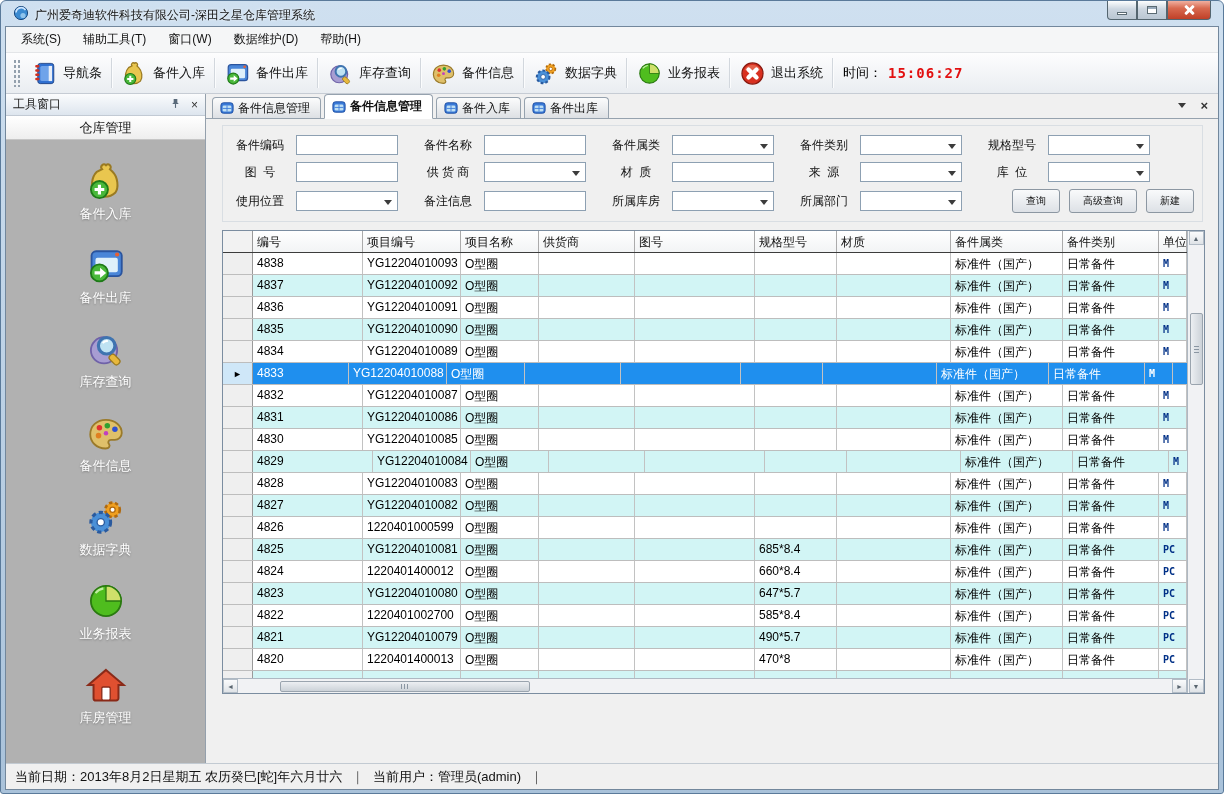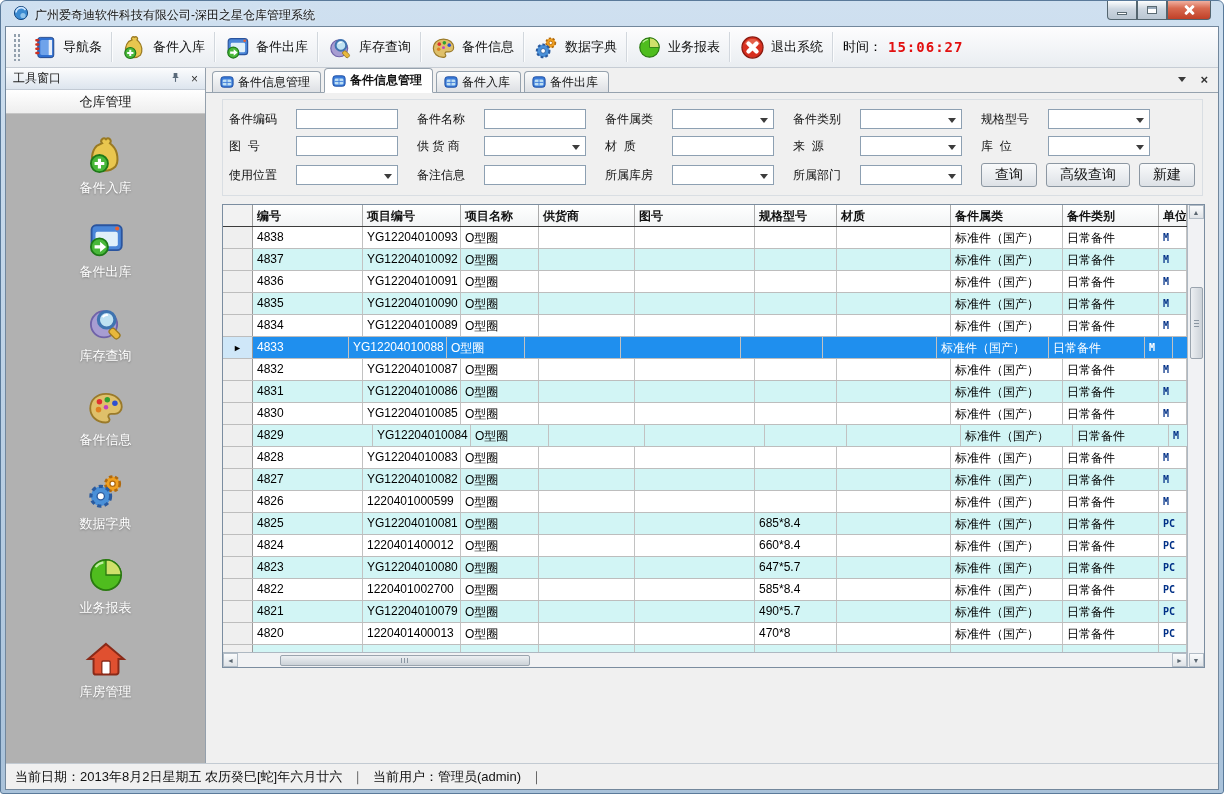--- a/index.html
+++ b/index.html
@@ -50,32 +50,32 @@
     border:1px solid #96a2ae; border-bottom:none; border-radius:4px 4px 0 0; background:linear-gradient(#fbfcfc,#dde0e4); cursor:pointer; white-space:nowrap; }
   .tab.active { background:#fff; font-weight:bold; height:25px; position:relative; top:1px; z-index:2; border-bottom:1px solid #fff; }
   .ts-controls { position:absolute; right:10px; top:5px; display:flex; gap:14px; align-items:center; color:#333; }
   .ts-dd { width:0; height:0; border:4px solid transparent; border-top:5px solid #3a3a3a; margin-top:4px; cursor:pointer; }
   .ts-x { font-size:13px; font-weight:bold; cursor:pointer; line-height:1; }
   
   .panel { flex:1; background:#f0f0f0; padding:6px 0 0 16px; min-height:0; }
   .searchbox { width:981px; border:1px solid #d9dee3; background:#f0f0f0; padding:9px 6px 8px 6px; display:flex; flex-direction:column; gap:7px; }
   .f-row { display:flex; align-items:center; }
   .f-cell { display:flex; align-items:center; width:188px; flex:none; }
-  .f-label { width:62px; text-align:left; font-size:12px; color:#111; margin-right:5px; white-space:pre; }
+  .f-label { width:62px; text-align:center; font-size:12px; color:#111; margin-right:5px; white-space:pre; }
   .f-input { width:102px; height:20px; border:1px solid #8da0b2; background:#fff; font-size:12px; padding:0 3px; }
   .combo { width:102px; height:20px; border:1px solid #8da0b2; background:#fff; position:relative; cursor:pointer; }
   .combo .dd { position:absolute; right:5px; top:8px; width:0; height:0; border:4px solid transparent; border-top:5px solid #3c3c3c; }
   .f-btns { margin-left:auto; display:flex; gap:9px; padding-right:2px; }
-  .btn { height:24px; padding:0 13px; font-size:14px; color:#111; border:1px solid #8c97a2; border-radius:3px;
+  .btn { height:24px; padding:0 13px; font-size:10px; color:#111; border:1px solid #8c97a2; border-radius:3px;
     background:linear-gradient(#f9fafb,#dde1e6); cursor:pointer; white-space:nowrap; }
   
   .grid-wrap { margin-top:8px; width:983px; height:464px; border:1px solid #7b8da0; background:#fff; display:flex; }
   .grid-left { width:964px; flex:none; display:flex; flex-direction:column; overflow:hidden; }
   .g-hrow { display:flex; height:22px; flex:none; background:linear-gradient(#ffffff,#f2f4f5); border-bottom:1px solid #3c3c3c; }
-  .g-hcell { flex:none; font-size:12px; color:#111; padding:3px 4px 0 4px; border-right:1px solid #ababab; overflow:hidden; white-space:nowrap;font-weight:bold; }
+  .g-hcell { flex:none; font-size:12px; color:#111; padding:3px 4px 0 4px; border-right:1px solid #ababab; overflow:hidden; white-space:nowrap; }
   .g-rowhdr { width:30px; flex:none; background:#efefef; border-right:1px solid #9a9a9a; display:flex; align-items:center; justify-content:center; font-size:9px; color:#000; }
   .g-row { display:flex; height:22px; flex:none; background:#fff; border-bottom:1px solid #bdbdbd; }
   .g-row.alt { background:#d2f5f5; }
   .g-row.sel { background:#1f8fee; color:#fff; }
   .g-row.sel .g-rowhdr { background:#cfe7f8; color:#000; }
   .g-cell { flex:none; font-size:12px; padding:3px 4px 0 4px; border-right:1px solid #c2c2c2; overflow:hidden; white-space:nowrap; }
   .g-cell.unit { font-family:"DejaVu Sans Mono",monospace; font-size:10px; font-weight:bold; color:#003087; padding-top:5px; }
   .g-row.sel .g-cell.unit { color:#fff; }
   .g-row.clip { height:7px; overflow:hidden; border-bottom:none; }
   
@@ -117,20 +117,27 @@
         </div>
       <div class="wbtn">
           <span class="glyph-max"></span>
         </div>
       <div class="wbtn close">
           <span class="glyph-x"></span>
         </div>
     </div>
   </div>
   <div class="client">
+    <div class="menubar" id="menubar">
+        <span class="menu-item">系统(S)</span>
+        <span class="menu-item">辅助工具(T)</span>
+        <span class="menu-item">窗口(W)</span>
+        <span class="menu-item">数据维护(D)</span>
+        <span class="menu-item">帮助(H)</span>
+      </div>
     <div class="toolbar">
       <div class="tb-grip"></div>
       <div style="display:flex;align-items:center;" id="tb-items">
           <div class="tb-item">
             <span style="display:flex">
               <svg width="27" height="27" viewBox="0 0 32 32">
                 <rect x="8" y="4" width="19" height="24" rx="3" fill="#2f6fd0" stroke="#1a3e80"></rect>
                 <rect x="11" y="7" width="13" height="18" rx="2" fill="#6fa3ea"></rect>
                 <rect x="21" y="7" width="4" height="18" fill="#e8eef8"></rect>
                 <g fill="#d03020">

